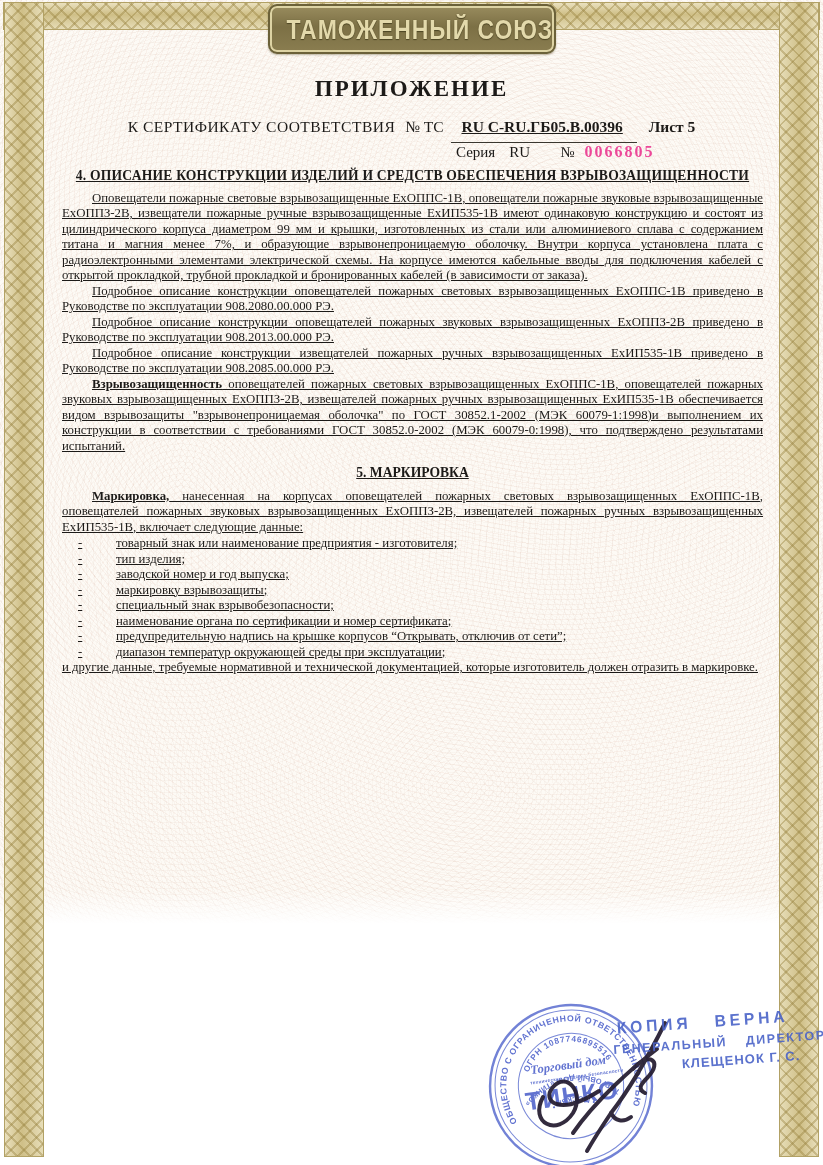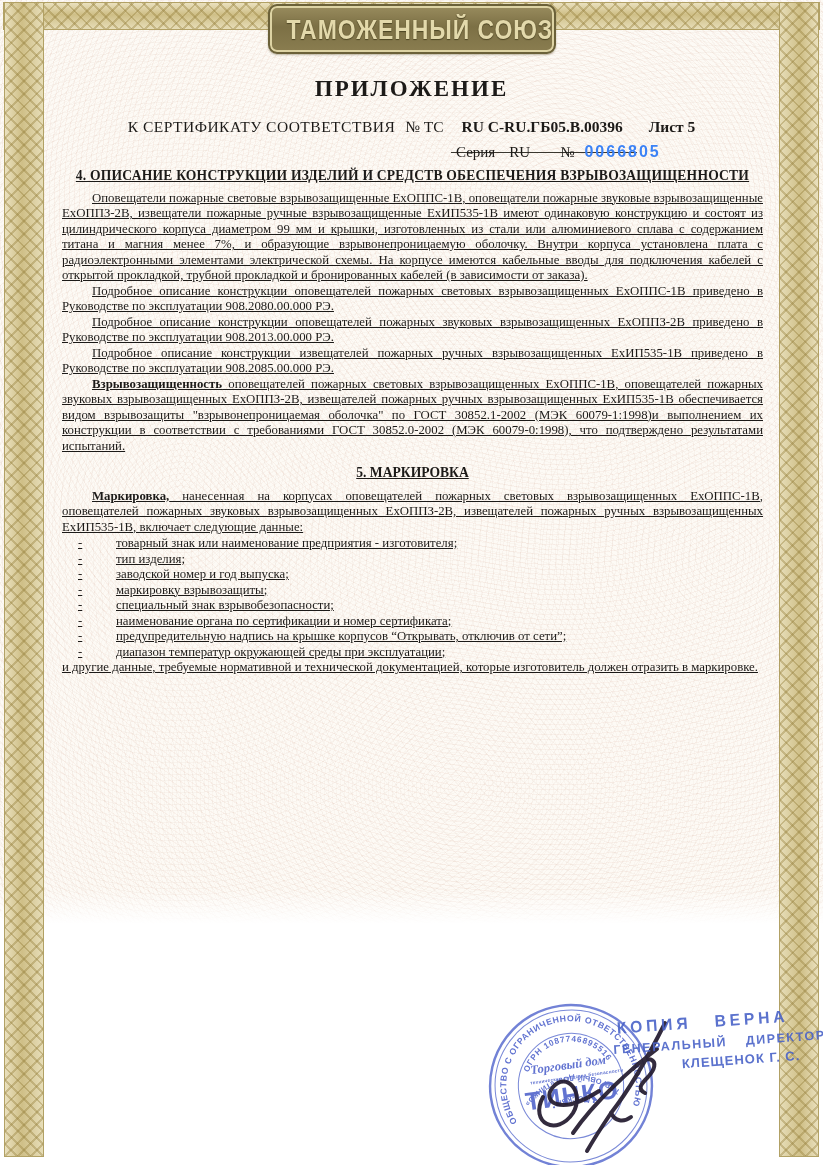--- a/index.html
+++ b/index.html
@@ -47,27 +47,27 @@
     letter-spacing:1px;color:#e3d9ab;transform:scaleY(1.08) scaleX(.92);
     text-shadow:0 1px 1px #4e4624, 0 0 1px #5c532e;white-space:nowrap;}
 
   
   .title{position:absolute;top:76px;left:0;width:100%;text-align:center;
     font-size:23px;font-weight:bold;letter-spacing:2px;}
   .certline{position:absolute;top:118px;left:0;width:100%;text-align:center;
     font-size:15.5px;white-space:nowrap;}
   .certline .pre{letter-spacing:.5px;}
   .certline .no{margin-left:6px;}
-  .certline .num{font-weight:bold;border-bottom:1.5px solid #3a372f;padding:0 14px 17px 10px;margin-left:4px;}
+  .certline .num{font-weight:bold;border-bottom:1.5px solid #3a372f;padding:0 14px 7px 10px;margin-left:4px;text-decoration:underline;}
   .certline .sheetno{font-weight:bold;margin-left:8px;}
   .seriesline{position:absolute;top:143px;left:456px;font-size:15px;display:flex;align-items:baseline;}
   .seriesline .lbl{margin-right:14px;}
   .seriesline .ru{margin-right:30px;}
   .seriesline .nsign{margin-right:10px;}
-  .serial{font-family:Liberation Sans, sans-serif;font-weight:bold;color:#3b82f6;
+  .serial{font-family:Liberation Serif, serif;font-weight:bold;color:#ec4899;
     font-size:16px;letter-spacing:2px;}
 
   
   .content{position:absolute;left:62px;top:168px;width:701px;font-size:12.8px;line-height:15.5px;text-decoration:underline;}
   .h-sec{text-align:center;font-weight:bold;font-size:13.6px;margin:0 0 7px 0;letter-spacing:.2px;}
   .h-sec5{text-align:center;font-weight:bold;font-size:13.6px;margin:11px 0 8px 0;}
   .p{ text-align:justify;text-indent:30px;margin:0;}
   .b-lead{font-weight:bold;}
   .list{margin:1px 0 0 0;}
   .li{display:flex;}

